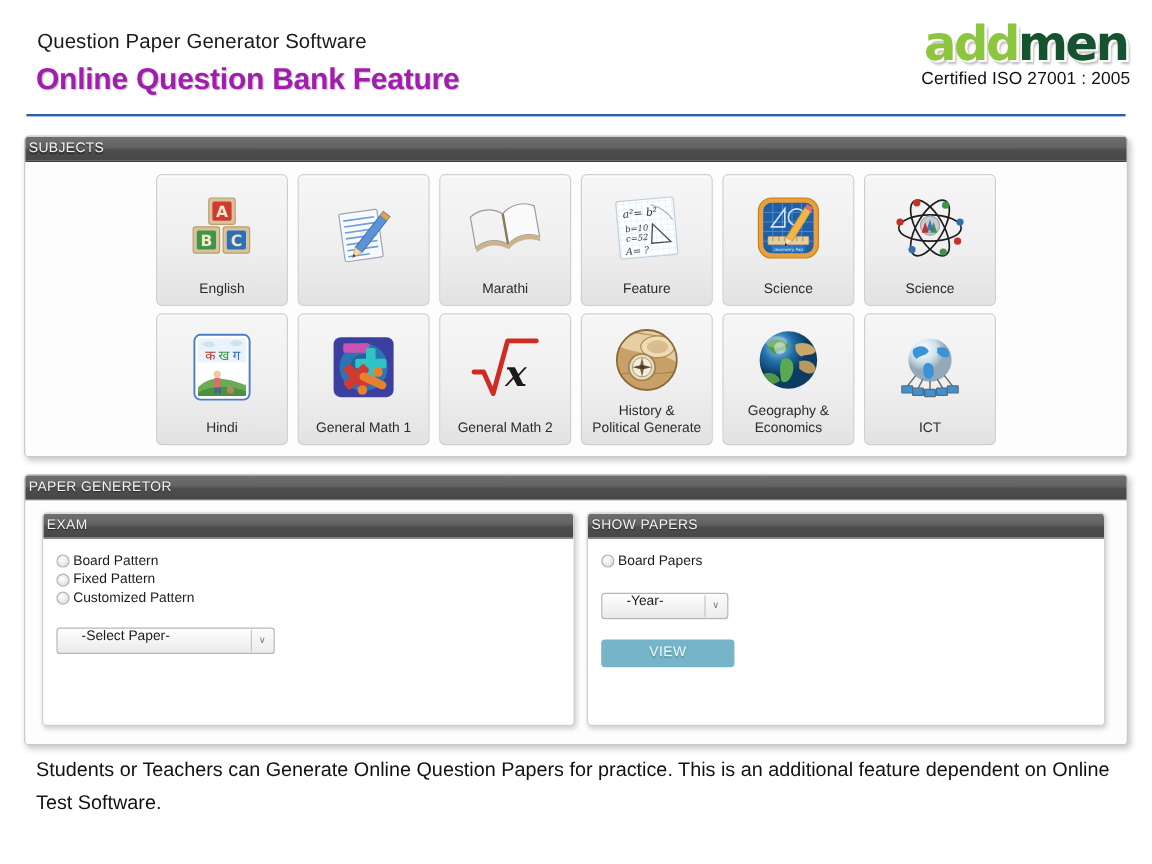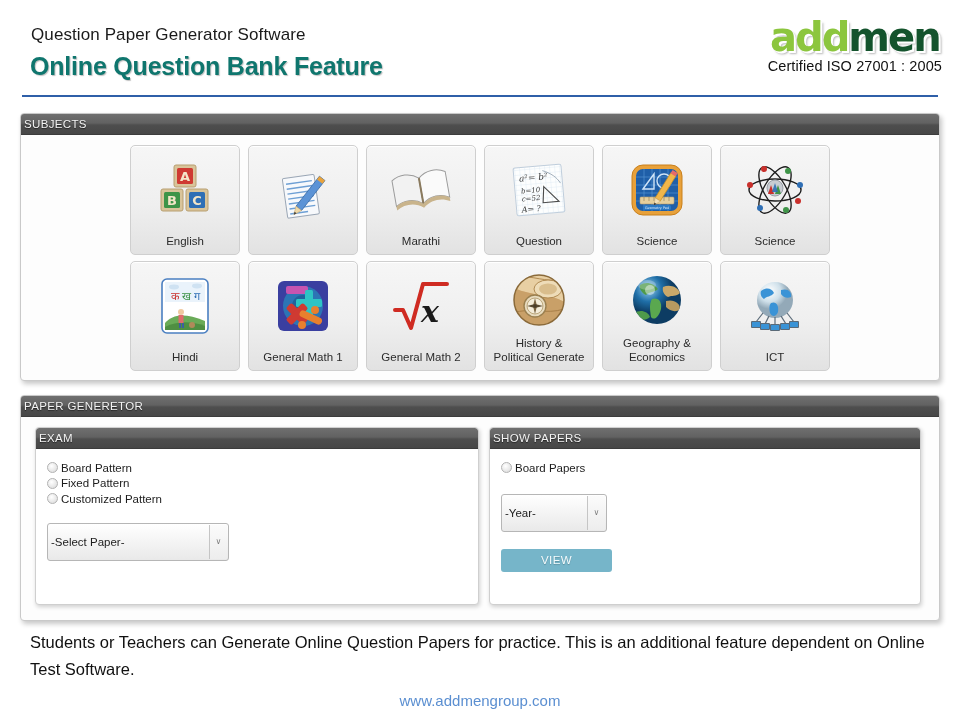--- a/index.html
+++ b/index.html
@@ -13,21 +13,21 @@
 
   
   .header { position:relative; height: 96px; }
   .hdr-sub {
     position:absolute; left:31px; top:25px;
     font-size:17px; color:#1a1a1a; letter-spacing:0.1px;
     white-space:nowrap;
   }
   .hdr-title {
     position:absolute; left:30px; top:52px;
-    font-size:25px; font-weight:bold; color:#0f766e;
+    font-size:25px; font-weight:bold; color:#a21caf;
     letter-spacing:-0.2px; white-space:nowrap;
     text-shadow: 1px 1px 1px rgba(140,140,140,0.55);
   }
   .hdr-rule {
     position:absolute; left:22px; top:95px; width:916px; height:2px;
     background:#2f5fa8;
   }
   
   .logo-wrap { position:absolute; right:18px; top:14px; text-align:center; }
   .logo {
@@ -109,26 +109,26 @@
   .radio {
     width:11px; height:11px; border-radius:50%;
     background: radial-gradient(circle at 40% 35%, #ffffff 0%, #ededed 45%, #d7d7d7 100%);
     border:1px solid #b2b2b2;
     margin-right:3px; flex:none;
   }
   .radio-label { font-size:11.5px; color:#1c1c1c; }
 
   .sel {
     position:relative;
-    height:38px;
+    height:22px;
     background: linear-gradient(to bottom, #ffffff 0%, #f4f4f4 50%, #e9e9e9 100%);
     border:1px solid #b6b6b6;
     border-radius:3px;
-    display:flex; align-items:center;
-    padding-left:3px;
+    display:flex; align-items:flex-start;
+    padding-left:20px;
     font-size:11.5px; color:#1c1c1c;
   }
   .sel-arrow {
     position:absolute; right:1px; top:1px; bottom:1px; width:18px;
     background: linear-gradient(to bottom, #fbfbfb 0%, #ededed 100%);
     border-left:1px solid #c5c5c5;
     display:flex; align-items:center; justify-content:center;
     color:#7d7d7d; font-size:8px;
   }
   #select-paper { width:182px; margin-top:16px; }
@@ -257,21 +257,21 @@
                 <rect x="4" y="3" width="48" height="48" fill="url(#gridp)"></rect>
                 <text x="9" y="17" font-size="9" fill="#3a3a3a" font-style="italic" font-family="DejaVu Serif, serif">a²= b²</text>
                 <text x="10" y="29" font-size="7" fill="#3a3a3a" font-style="italic" font-family="DejaVu Serif, serif">b=10</text>
                 <text x="10" y="37" font-size="7" fill="#3a3a3a" font-style="italic" font-family="DejaVu Serif, serif">c=52</text>
                 <text x="9" y="48" font-size="8" fill="#3a3a3a" font-style="italic" font-family="DejaVu Serif, serif">A= ?</text>
                 <polygon points="33,24 47,40 31,40" fill="none" stroke="#4a4a4a" stroke-width="1.1"></polygon>
                 <path d="M33 8 C41 11, 47 16, 50 22" fill="none" stroke="#9aa8b5" stroke-width="0.9"></path>
               </g>
             </svg>
           </div>
-          <div class="tile-label">Question</div>
+          <div class="tile-label">Feature</div>
         </div>
 
         <div class="tile">
           <div class="tile-art">
             <svg width="54" height="54" viewBox="0 0 54 54">
               <rect x="2" y="2" width="50" height="50" rx="11" fill="#e8a13a" stroke="#c9801c"></rect>
               <rect x="6" y="6" width="42" height="42" rx="7" fill="#1f5fa8"></rect>
               <g stroke="#5b9ad6" stroke-width="0.6">
                 <line x1="6" y1="14" x2="48" y2="14"></line>
                   <line x1="6" y1="22" x2="48" y2="22"></line>
@@ -546,15 +546,14 @@
 
           <button class="btn" id="btn-view">VIEW</button>
 
         </div>
       </div>
 
     </div>
   </div>
 
   <div class="caption">Students or Teachers can Generate Online Question Papers for practice. This is an additional feature dependent on Online Test Software.</div>
-  <div class="footer-url">www.addmengroup.com</div>
 
 </div>
 
 </body></html>

